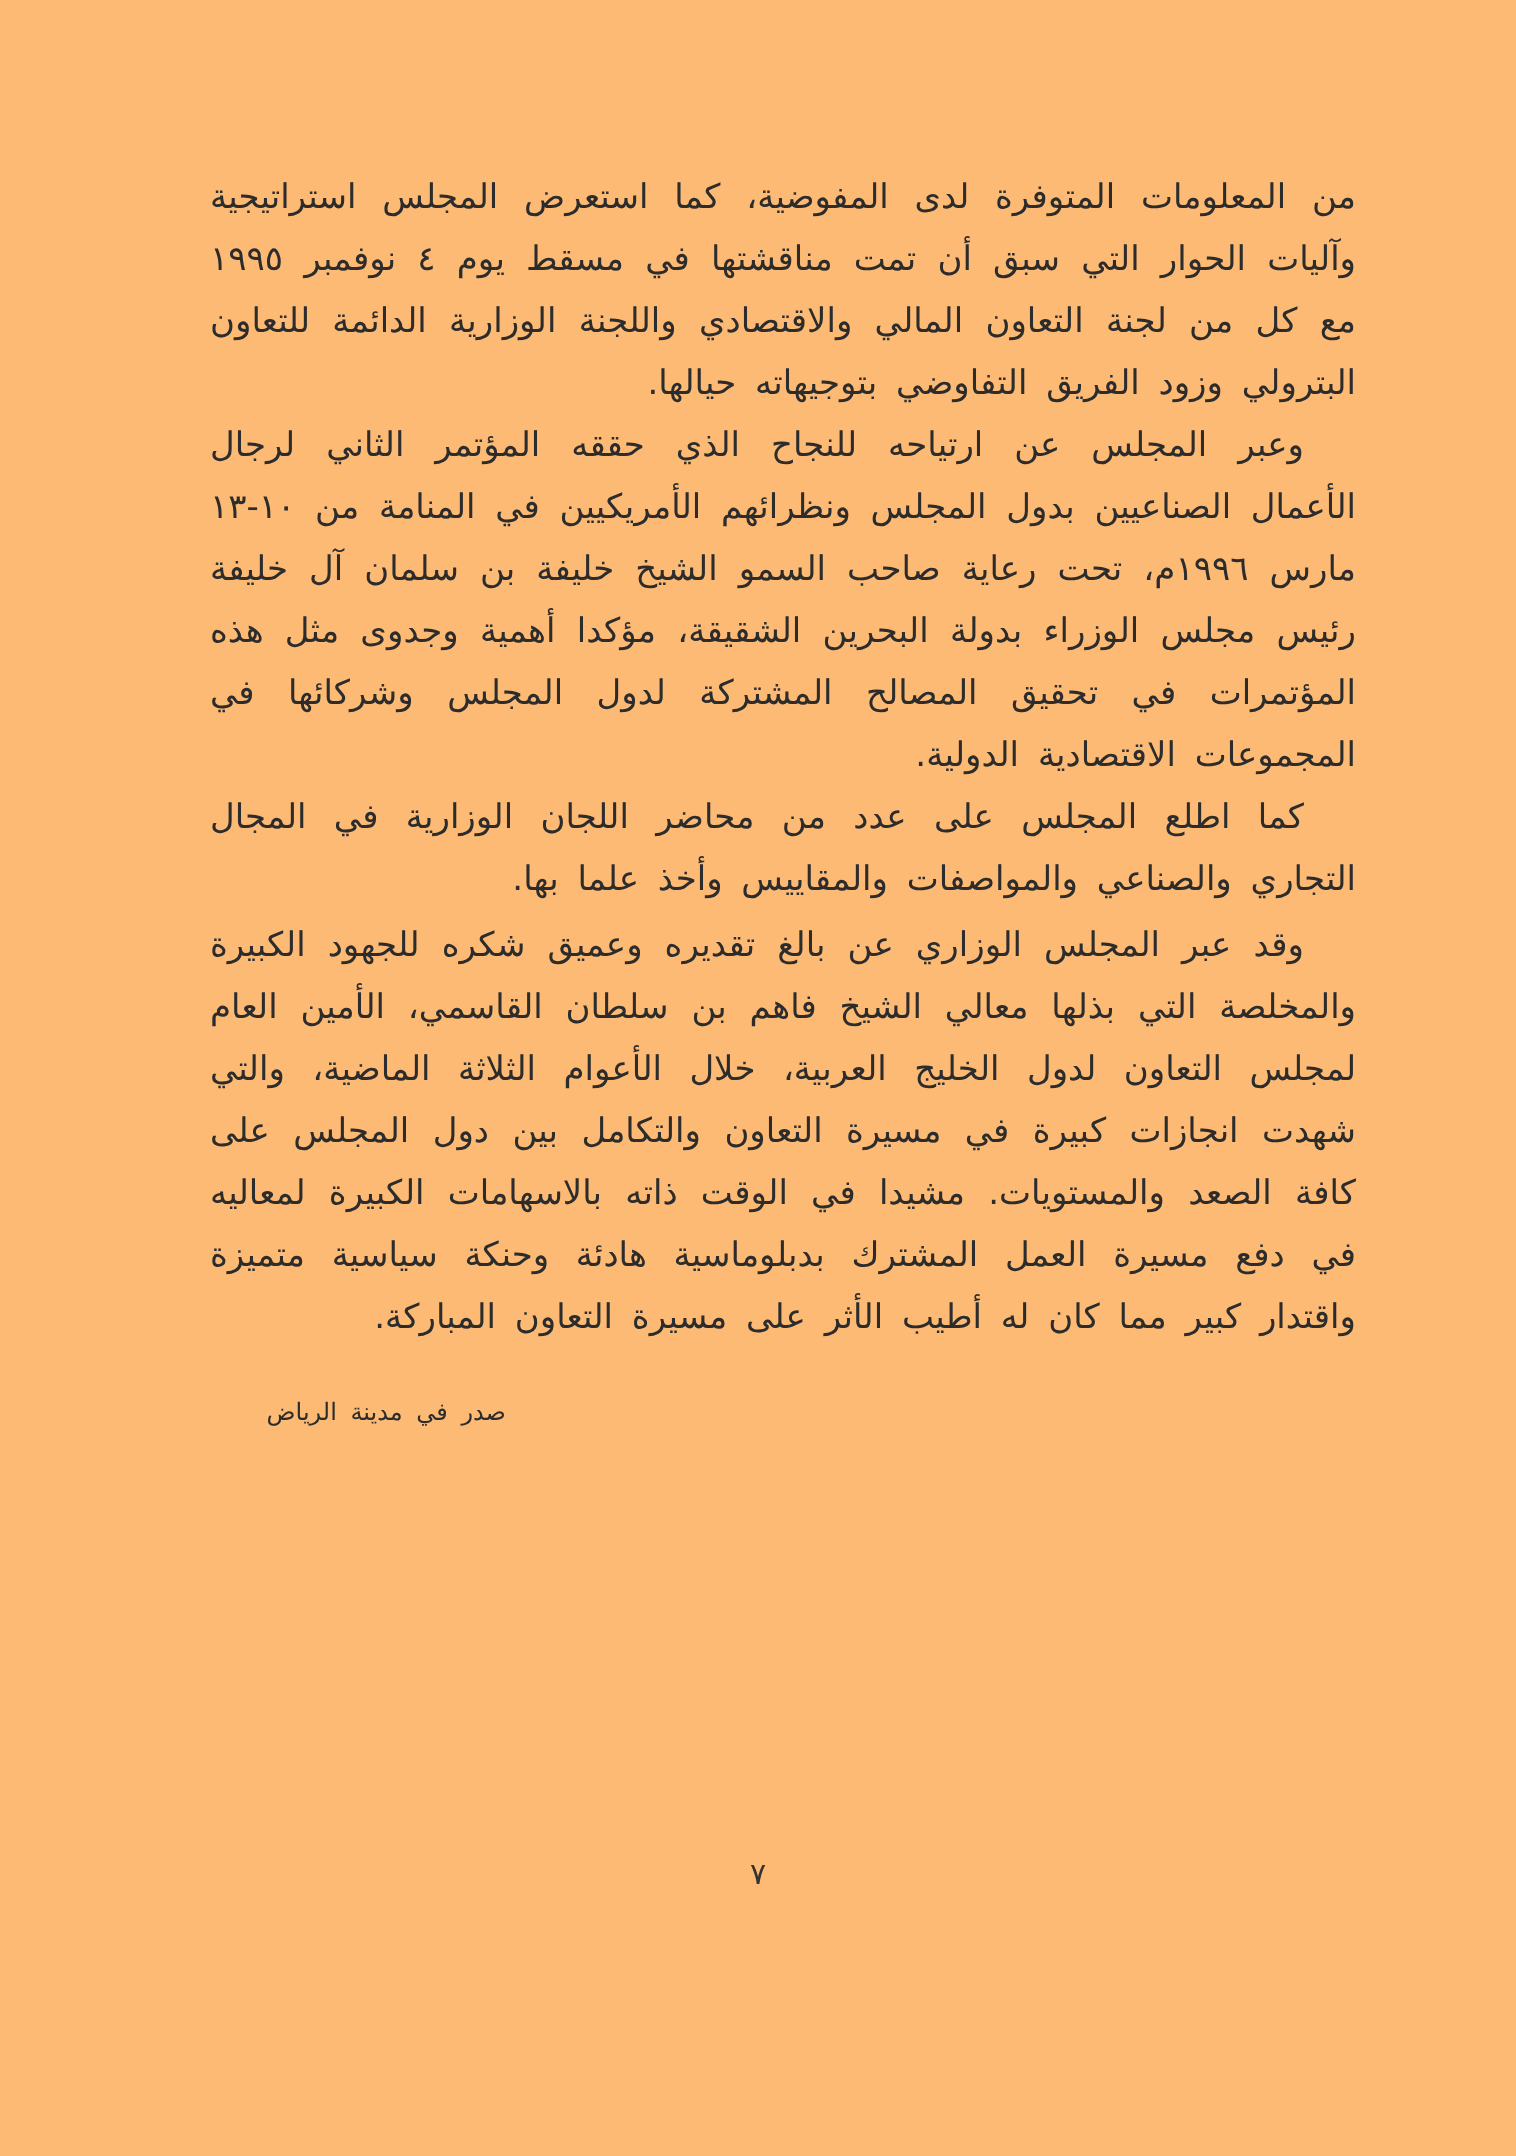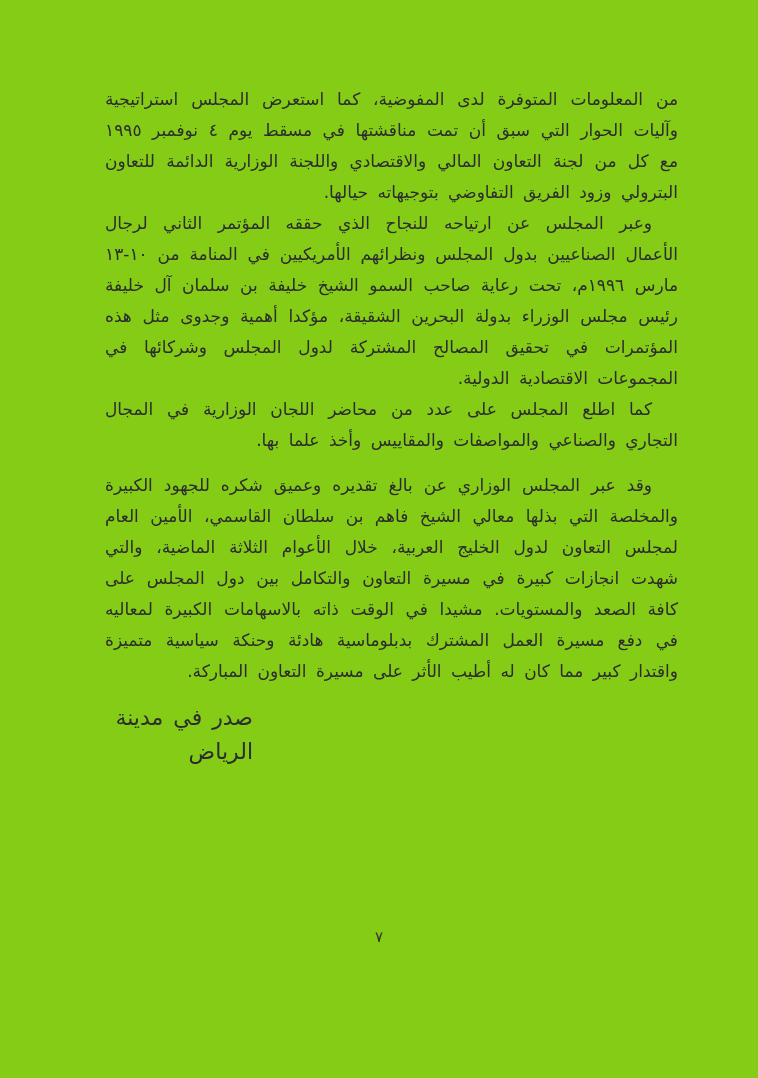--- a/index.html
+++ b/index.html
@@ -6,46 +6,46 @@
   body {
     width: 758px; height: 1078px;
     background: #ffffff;
     font-family: "DejaVu Sans", sans-serif;
     color: #2c2c2c;
     position: relative;
     overflow: hidden;
   }
   .page {
     position: absolute; inset: 0;
-    background: #84cc16;
+    background: #fdba74;
   }
   .text-block {
     position: absolute;
     top: 84px; left: 105px; right: 80px;
     direction: rtl;
   }
   p.body-par {
     margin: 0;
     font-size: 17px;
     line-height: 31px;
     text-align: justify;
     text-align-last: right;
     word-spacing: 4px;
     letter-spacing: 0.1px;
   }
   p.ind { text-indent: 26px; }
-  p.gap-before { margin-top: 14px; }
+  p.gap-before { margin-top: 2px; }
   .issued-block {
     margin-top: 14px;
     width: 148px;
     margin-right: auto; 
     margin-left: 0;
     direction: rtl;
     text-align: right;
-    font-size: 22px;
+    font-size: 12px;
     line-height: 34px;
     word-spacing: 3px;
   }
   .page-number {
     position: absolute;
     top: 928px; left: 0; right: 0;
     text-align: center;
     font-size: 15px;
     color: #333333;
   }

